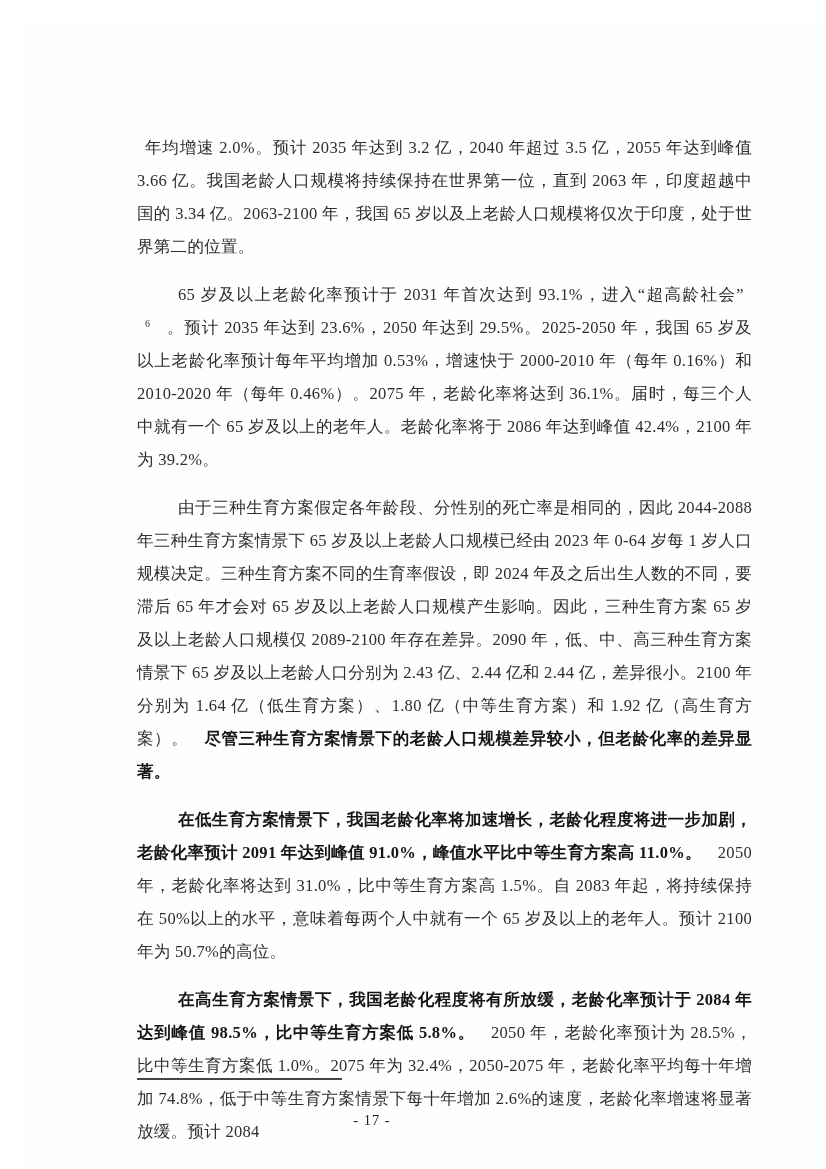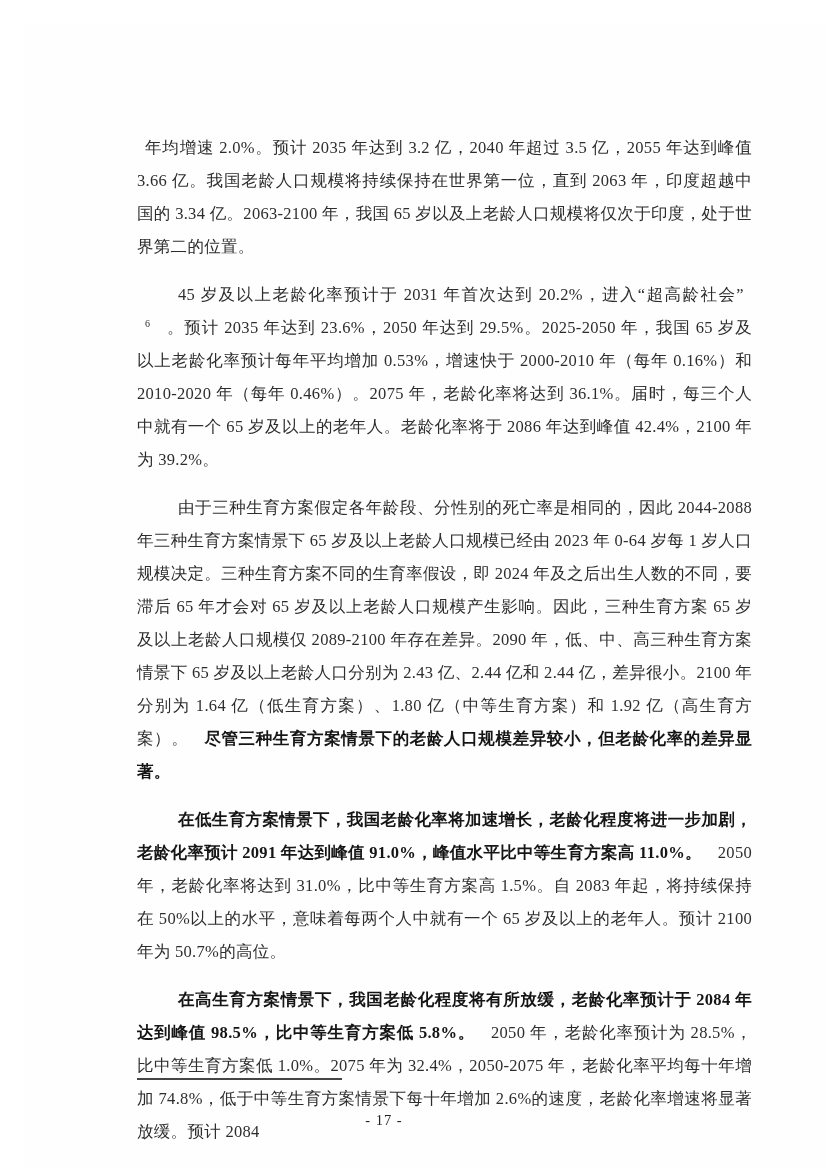--- a/index.html
+++ b/index.html
@@ -59,39 +59,39 @@
     letter-spacing: 0.2px;
   }
   .footnote-line .fn-marker {
     font-size: 9px;
     vertical-align: super;
     line-height: 0;
     margin-right: 4px;
   }
   .page-number {
     position: absolute;
-    left: 12px;
+    left: 0;
     top: 1080px;
     width: 680px;
     text-align: center;
     font-size: 14.5px;
     color: #1f1f1f;
     letter-spacing: 1px;
   }
 </style>
 </head>
 <body>
 
 <div class="page">
 
   <div class="body-text">
 
     <p class="para no-indent"><span>年均增速 2.0%。预计 2035 年达到 3.2 亿，2040 年超过 3.5 亿，2055 年达到峰值 3.66 亿。我国老龄人口规模将持续保持在世界第一位，直到 2063 年，印度超越中国的 3.34 亿。2063-2100 年，我国 65 岁以及上老龄人口规模将仅次于印度，处于世界第二的位置。</span></p>
 
-    <p class="para"><span>45 岁及以上老龄化率预计于 2031 年首次达到 20.2%，进入“超高龄社会”</span><sup class="fn-ref">6</sup><span>。预计 2035 年达到 23.6%，2050 年达到 29.5%。2025-2050 年，我国 65 岁及以上老龄化率预计每年平均增加 0.53%，增速快于 2000-2010 年（每年 0.16%）和 2010-2020 年（每年 0.46%）。2075 年，老龄化率将达到 36.1%。届时，每三个人中就有一个 65 岁及以上的老年人。老龄化率将于 2086 年达到峰值 42.4%，2100 年为 39.2%。</span></p>
+    <p class="para"><span>65 岁及以上老龄化率预计于 2031 年首次达到 93.1%，进入“超高龄社会”</span><sup class="fn-ref">6</sup><span>。预计 2035 年达到 23.6%，2050 年达到 29.5%。2025-2050 年，我国 65 岁及以上老龄化率预计每年平均增加 0.53%，增速快于 2000-2010 年（每年 0.16%）和 2010-2020 年（每年 0.46%）。2075 年，老龄化率将达到 36.1%。届时，每三个人中就有一个 65 岁及以上的老年人。老龄化率将于 2086 年达到峰值 42.4%，2100 年为 39.2%。</span></p>
 
     <p class="para"><span>由于三种生育方案假定各年龄段、分性别的死亡率是相同的，因此 2044-2088 年三种生育方案情景下 65 岁及以上老龄人口规模已经由 2023 年 0-64 岁每 1 岁人口规模决定。三种生育方案不同的生育率假设，即 2024 年及之后出生人数的不同，要滞后 65 年才会对 65 岁及以上老龄人口规模产生影响。因此，三种生育方案 65 岁及以上老龄人口规模仅 2089-2100 年存在差异。2090 年，低、中、高三种生育方案情景下 65 岁及以上老龄人口分别为 2.43 亿、2.44 亿和 2.44 亿，差异很小。2100 年分别为 1.64 亿（低生育方案）、1.80 亿（中等生育方案）和 1.92 亿（高生育方案）。</span><span class="emph">尽管三种生育方案情景下的老龄人口规模差异较小，但老龄化率的差异显著。</span></p>
 
     <p class="para"><span class="emph">在低生育方案情景下，我国老龄化率将加速增长，老龄化程度将进一步加剧，老龄化率预计 2091 年达到峰值 91.0%，峰值水平比中等生育方案高 11.0%。</span><span>2050 年，老龄化率将达到 31.0%，比中等生育方案高 1.5%。自 2083 年起，将持续保持在 50%以上的水平，意味着每两个人中就有一个 65 岁及以上的老年人。预计 2100 年为 50.7%的高位。</span></p>
 
     <p class="para"><span class="emph">在高生育方案情景下，我国老龄化程度将有所放缓，老龄化率预计于 2084 年达到峰值 98.5%，比中等生育方案低 5.8%。</span><span>2050 年，老龄化率预计为 28.5%，比中等生育方案低 1.0%。2075 年为 32.4%，2050-2075 年，老龄化率平均每十年增加 74.8%，低于中等生育方案情景下每十年增加 2.6%的速度，老龄化率增速将显著放缓。预计 2084</span></p>
 
   </div>
 
   <div class="footnote-section">

